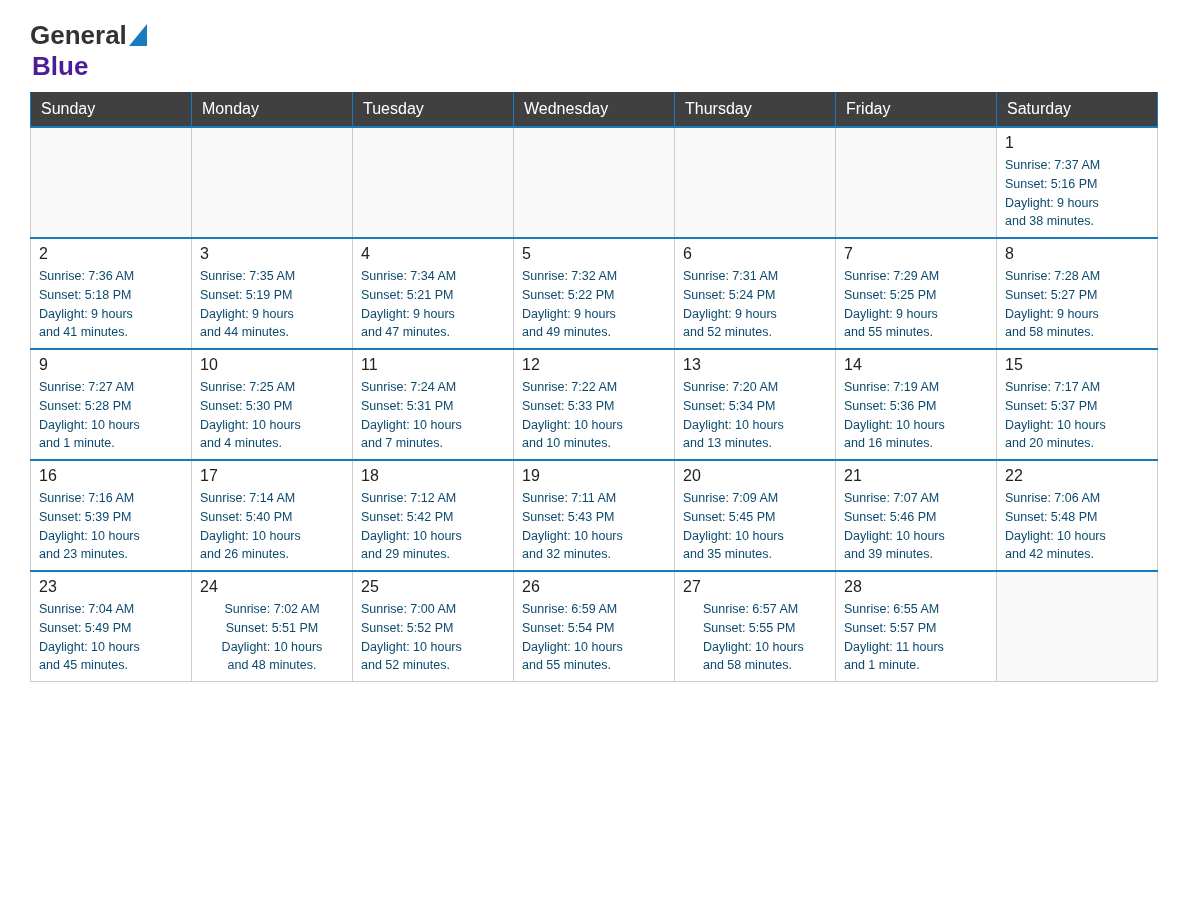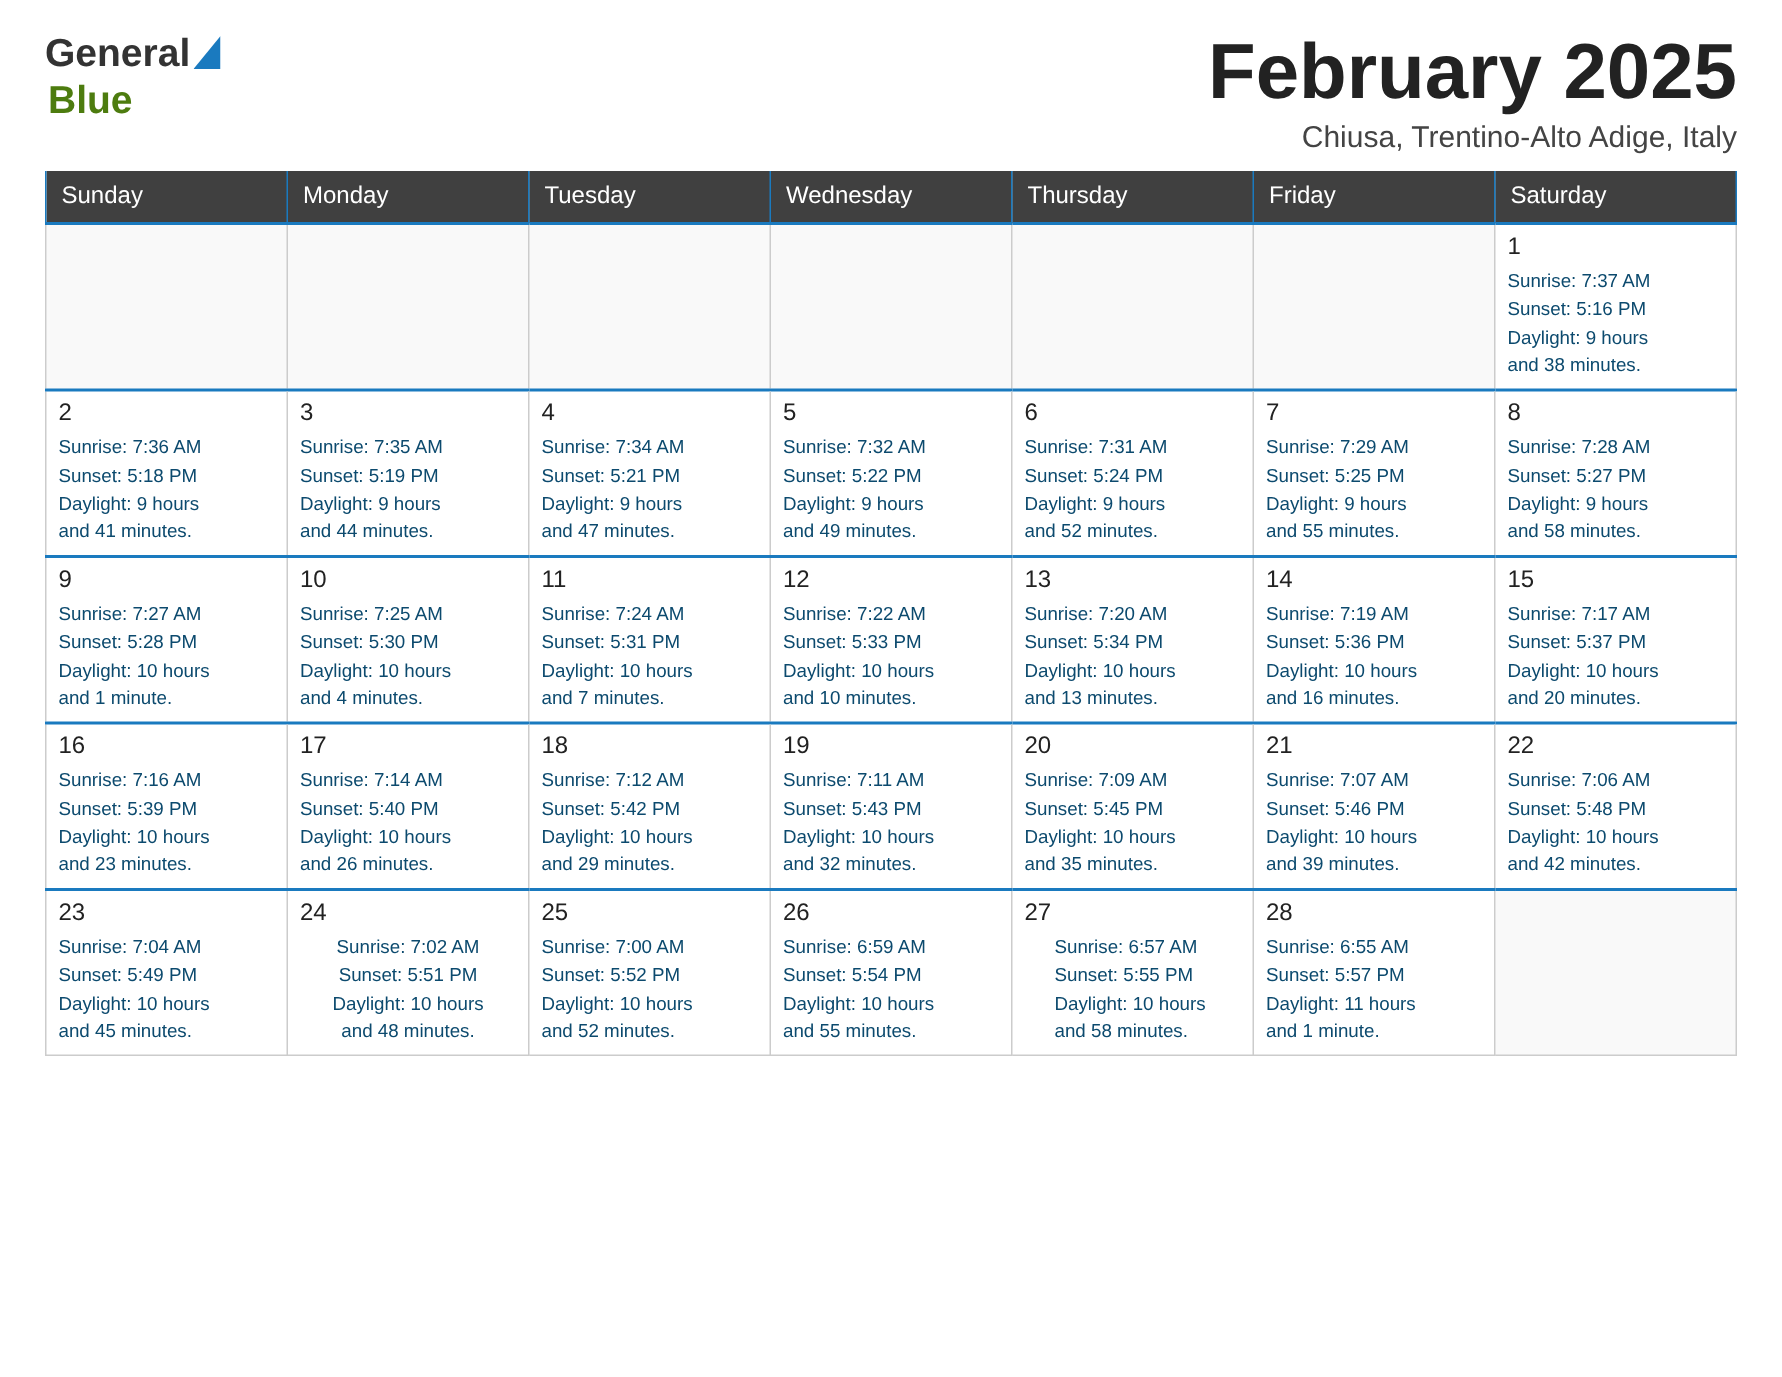--- a/index.html
+++ b/index.html
@@ -25,21 +25,21 @@
       display: flex;
       flex-direction: column;
     }
     .logo-row1 {
       display: flex;
       align-items: center;
     }
     .logo-row2 {
       font-size: 26px;
       font-weight: bold;
-      color: #4d7c0f;
+      color: #4c1d95;
       margin-left: 2px;
     }
     .title-section {
       text-align: right;
     }
     .month-title {
       font-size: 52px;
       font-weight: bold;
       color: #222;
       line-height: 1.1;
@@ -102,24 +102,20 @@
   <div class="logo-wrapper">
     <div class="logo-row1">
       <span class="logo-text-general">General</span>
 
       <svg width="18" height="22" viewBox="0 0 18 22" style="margin-left:2px;margin-top:-2px;">
         <polygon points="0,22 18,0 18,22" fill="#1a7abf"></polygon>
       </svg>
     </div>
     <div class="logo-row2">Blue</div>
   </div>
-  <div class="title-section">
-    <div class="month-title">February 2025</div>
-    <div class="location">Chiusa, Trentino-Alto Adige, Italy</div>
-  </div>
 </div>
 
 <table class="calendar">
   <thead>
     <tr>
     <th>Sunday</th>
         <th>Monday</th>
         <th>Tuesday</th>
         <th>Wednesday</th>
         <th>Thursday</th>

